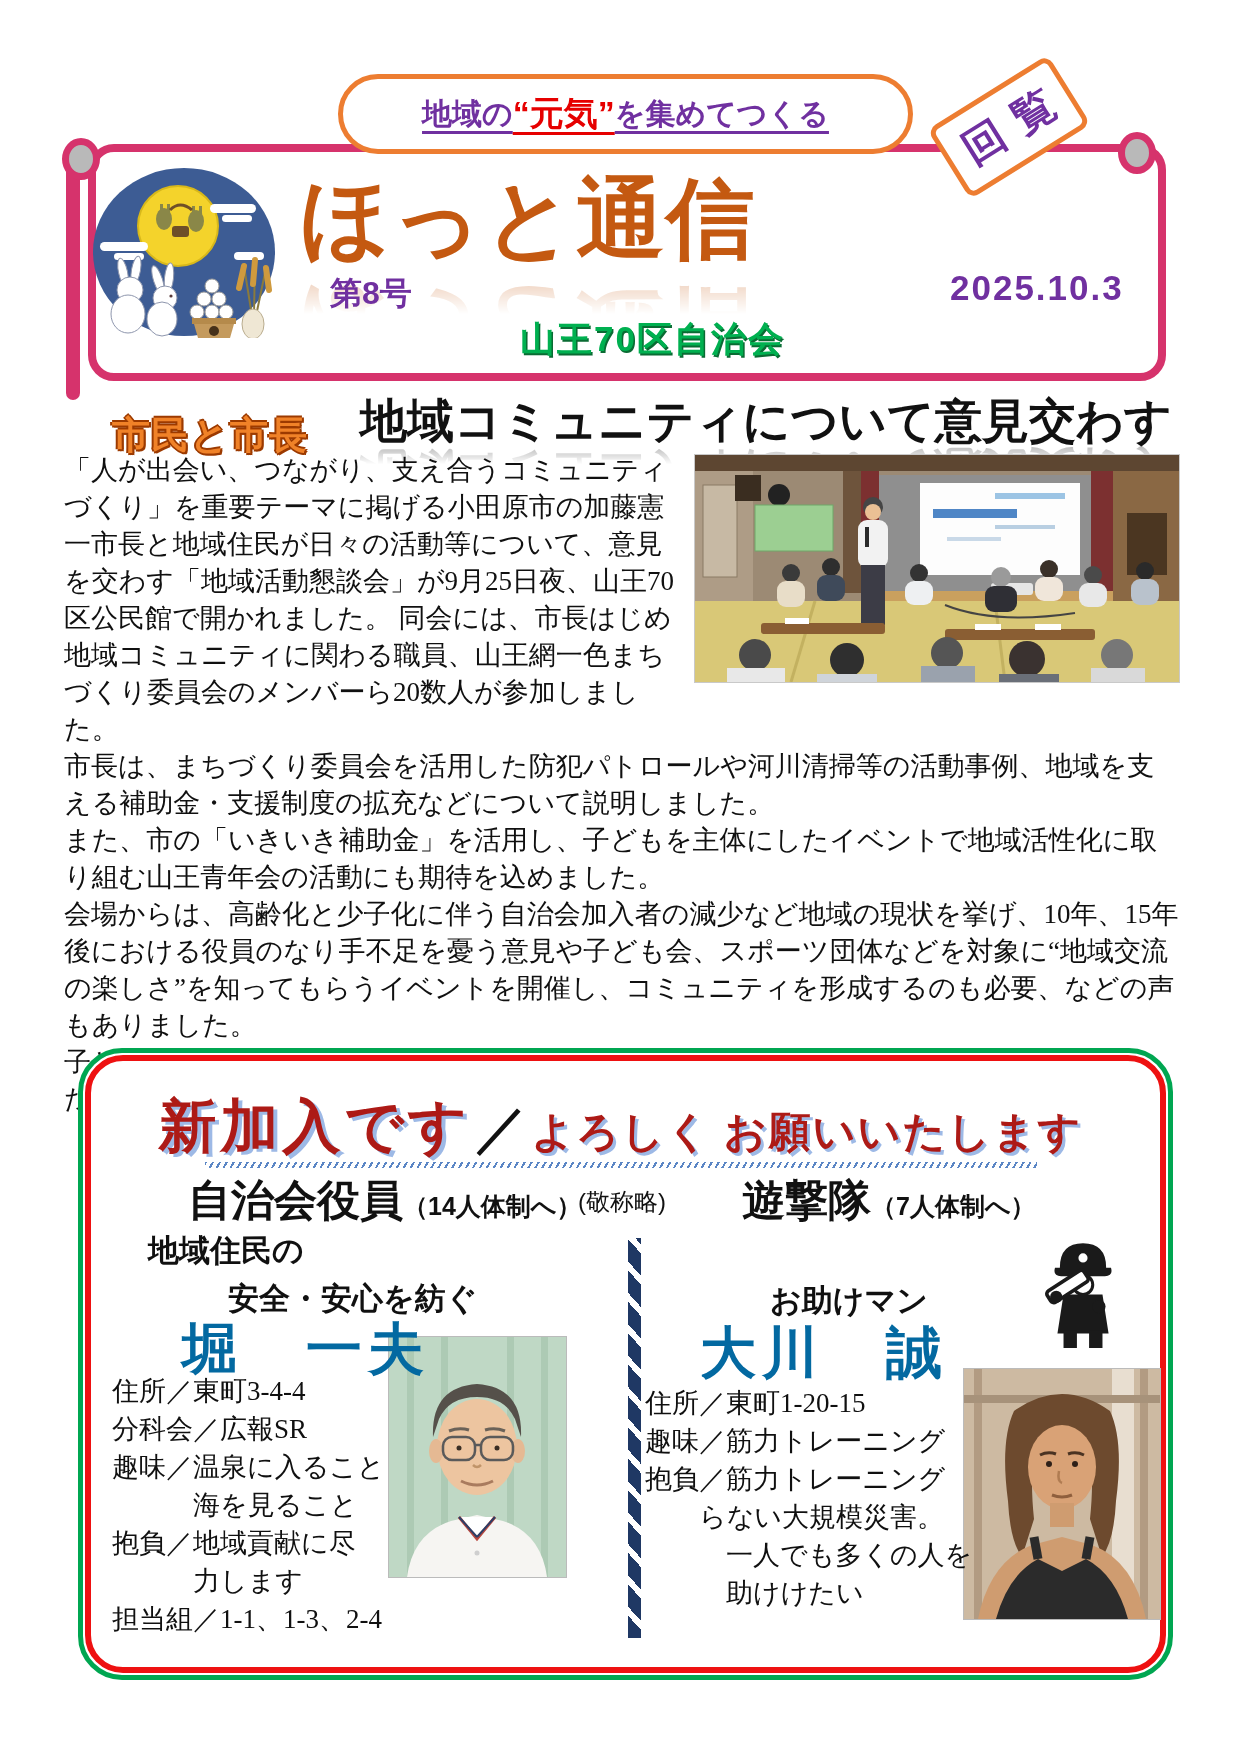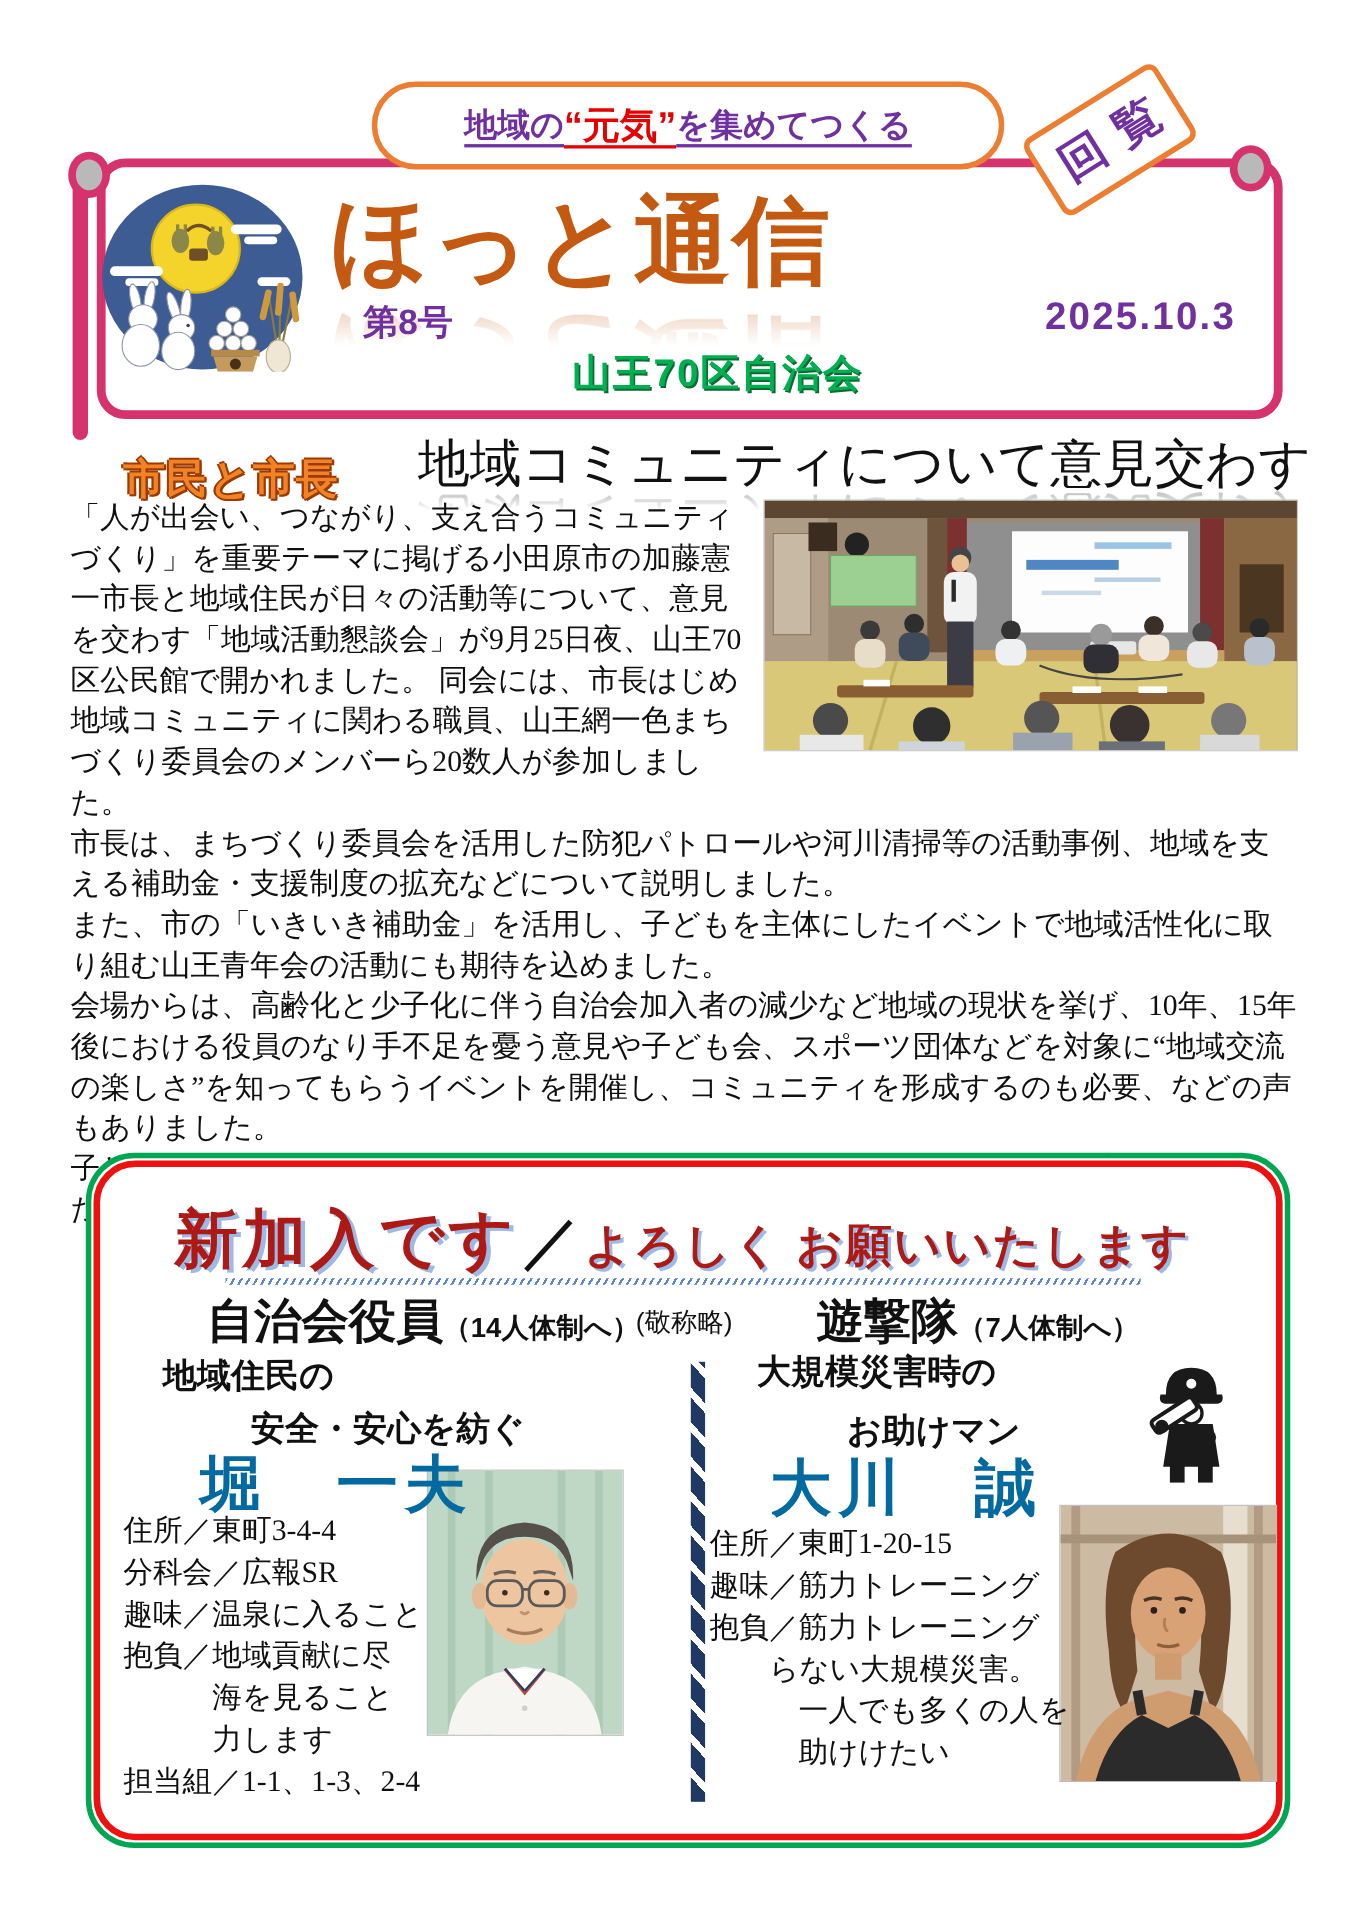--- a/index.html
+++ b/index.html
@@ -43,21 +43,21 @@
     color:#7030A0;z-index:2;}
   .org-name{position:absolute;left:520px;top:268px;font-size:35px;font-weight:bold;
     color:#00B050;text-shadow:1.5px 1.5px 0 #0a6b33;letter-spacing:2px;z-index:2;margin-top:48px;}
   .issue-date{position:absolute;left:950px;top:268px;font-size:35px;font-weight:bold;
     color:#7030A0;letter-spacing:2px;z-index:2;}
 
   
   .kicker{position:absolute;left:112px;top:410px;font-size:38px;font-weight:bold;
     color:#F08228;text-shadow:2px 0 #9c3a00,-2px 0 #9c3a00,0 2px #9c3a00,0 -2px #9c3a00,2px 2px #9c3a00;
     letter-spacing:1px;}
-  .headline{position:absolute;left:380px;top:390px;font-size:47px;font-weight:400;
+  .headline{position:absolute;left:360px;top:390px;font-size:47px;font-weight:700;
     color:#111;letter-spacing:0px;white-space:nowrap;
     -webkit-box-reflect:below -14px linear-gradient(transparent 60%,rgba(0,0,0,.4));}
 
   .article-body{position:absolute;left:64px;top:452px;width:1116px;
     font-family:"Liberation Serif",serif;font-size:27px;line-height:37px;color:#101010;
     word-break:break-all;}
   .meeting-photo{float:right;width:484px;height:227px;margin:2px 0 10px 16px;
     border:1px solid #c9c9c9;}
   .para{margin:0;}
 
@@ -266,39 +266,38 @@
   <div class="role-left">
     <span class="role-title">自治会役員</span><span class="role-note">（14人体制へ）</span>
   </div>
   <div class="keisho">(敬称略)</div>
   <div class="role-right">
     <span class="role-title">遊撃隊</span><span class="role-note">（7人体制へ）</span>
   </div>
 
   <div class="motto m-l1">地域住民の</div>
   <div class="motto m-l2">安全・安心を紡ぐ</div>
-  <div class="motto m-r1">大規模災害時の</div>
   <div class="motto m-r2">お助けマン</div>
 
   <svg class="mascot" viewBox="0 0 70 92">
     <path d="M16,26 Q16,6 35,6 Q54,6 54,26 L58,26 Q60,33 53,33 L17,33 Q10,33 12,26 Z" fill="#1a1a1a"></path>
     <circle cx="35" cy="18" r="4.5" fill="#fff" stroke="#1a1a1a" stroke-width="1.5"></circle>
     <circle cx="35" cy="40" r="8" fill="#fff" stroke="#1a1a1a" stroke-width="2.5"></circle>
     <path d="M19,48 L51,48 L56,80 L14,80 Z" fill="#1a1a1a"></path>
     <rect x="4" y="36" width="36" height="11" rx="3" transform="rotate(-33 22 41)" fill="#fff" stroke="#1a1a1a" stroke-width="3"></rect>
     <circle cx="13" cy="50" r="5" fill="#1a1a1a"></circle>
     <circle cx="48" cy="58" r="5.5" fill="#1a1a1a"></circle>
     <rect x="19" y="78" width="11" height="14" fill="#1a1a1a"></rect>
     <rect x="40" y="78" width="11" height="14" fill="#1a1a1a"></rect>
   </svg>
 
   <div class="big-name name-left">堀　一夫</div>
   <div class="big-name name-right">大川　誠</div>
 
-  <div class="details details-left"><div class="detail-line">住所／東町3-4-4</div><div class="detail-line">分科会／広報SR</div><div class="detail-line">趣味／温泉に入ること</div><div class="detail-line">抱負／地域貢献に尽</div><div class="detail-line">　　　海を見ること</div><div class="detail-line">　　　力します</div><div class="detail-line">担当組／1-1、1-3、2-4</div></div>
+  <div class="details details-left"><div class="detail-line">住所／東町3-4-4</div><div class="detail-line">分科会／広報SR</div><div class="detail-line">趣味／温泉に入ること</div><div class="detail-line">　　　海を見ること</div><div class="detail-line">抱負／地域貢献に尽</div><div class="detail-line">　　　力します</div><div class="detail-line">担当組／1-1、1-3、2-4</div></div>
   <div class="details details-right"><div class="detail-line">住所／東町1-20-15</div><div class="detail-line">趣味／筋力トレーニング</div><div class="detail-line">抱負／筋力トレーニング</div><div class="detail-line">　　らない大規模災害。</div><div class="detail-line">　　　一人でも多くの人を</div><div class="detail-line">　　　助けけたい</div></div>
 
   <svg class="portrait portrait-left" viewBox="0 0 177 240" preserveAspectRatio="none">
     <rect width="177" height="240" fill="#bfd8c5"></rect>
     <rect x="18" width="7" height="240" fill="#adcab4"></rect>
     <rect x="52" width="7" height="240" fill="#adcab4"></rect>
     <rect x="118" width="7" height="240" fill="#adcab4"></rect>
     <rect x="152" width="7" height="240" fill="#adcab4"></rect>
     <ellipse cx="88" cy="110" rx="40" ry="48" fill="#edc5a0"></ellipse>
     <ellipse cx="47" cy="114" rx="7" ry="12" fill="#e5b993"></ellipse>

